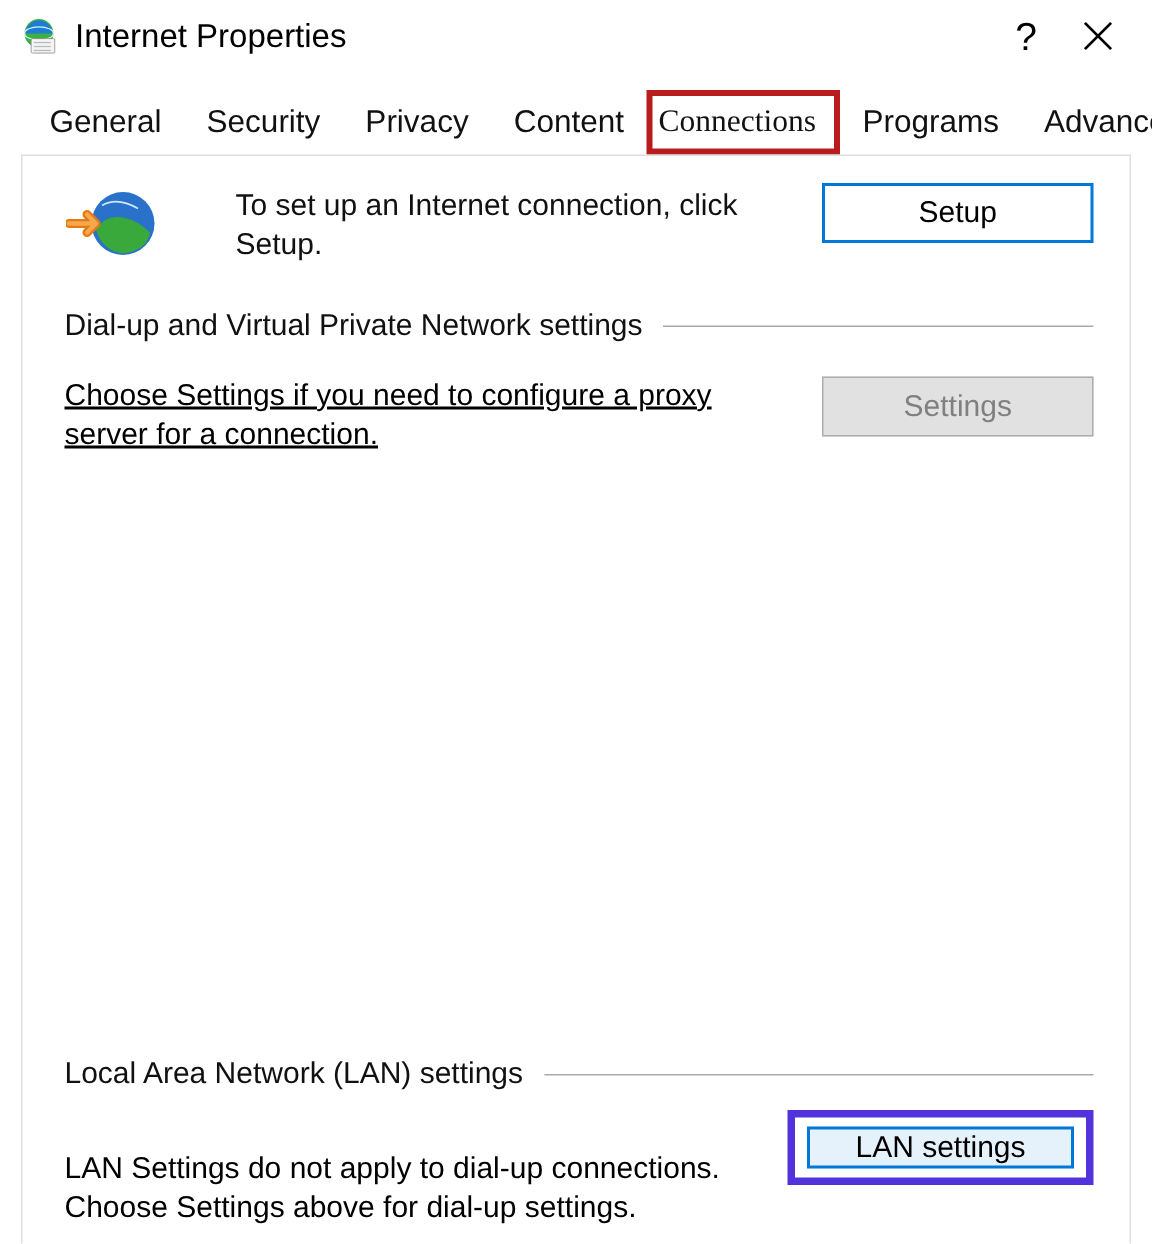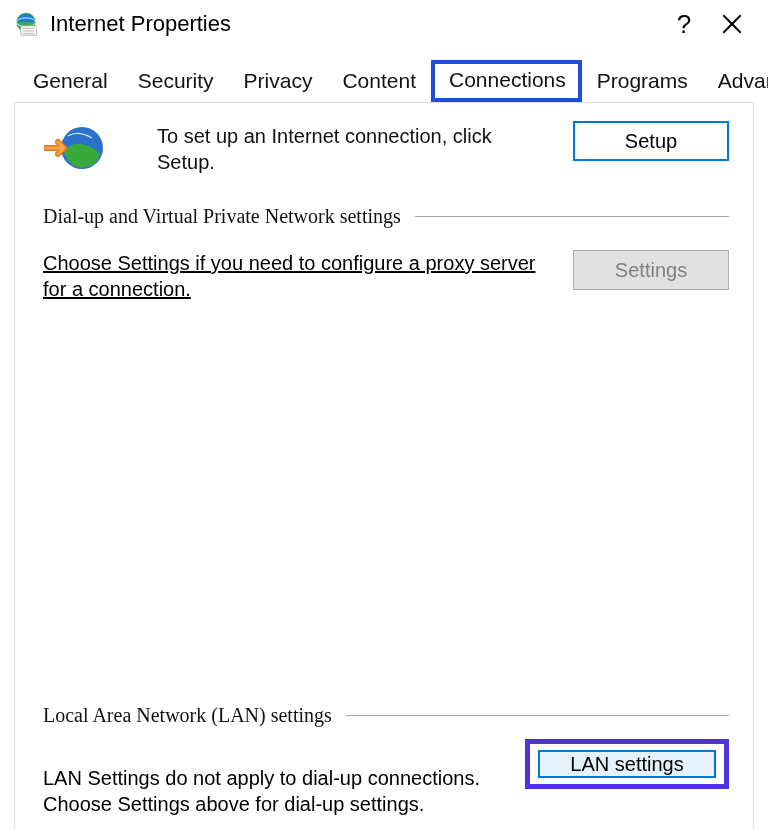--- a/index.html
+++ b/index.html
@@ -30,58 +30,58 @@
       position: relative;
     }
     .tab {
       padding: 6px 14px 8px 14px;
       font-size: 21px;
       color: #111;
       border: 1px solid transparent;
       position: relative;
     }
     .tab-highlight {
-      border: 4px solid #1d4ed8;
-      padding: 4px 12px 6px 14px;
+      border: 4px solid #b91c1c;
+      padding: 4px 12px 6px 4px;
+      font-family: Liberation Serif, serif;
     }
     .content-panel {
       border: 1px solid #ddd;
       margin: 0 14px;
       padding: 18px 24px 8px 28px;
       height: 730px;
       position: relative;
     }
     .setup-row {
       display: flex;
       align-items: flex-start;
       gap: 20px;
       margin-bottom: 28px;
     }
     .setup-icon-wrap { width: 62px; height: 56px; display:flex; align-items:center; justify-content:center; }
     .setup-text { flex: 1; font-size: 20px; line-height: 1.3; color: #111; padding-top: 2px; margin-left: 32px; }
     .btn {
-      width: 156px;
+      width: 181px;
       height: 40px;
       background: #e1e1e1;
       border: 1px solid #adadad;
       font-size: 20px;
       display:flex; align-items:center; justify-content:center;
       cursor: default;
     }
     .btn.focus { background: #fff; border: 2px solid #0078d7; }
     .btn.disabled { color: #808080; }
     .btn.lan { background: #e6f2fb; border: 2px solid #0078d7; width: 178px; height: 28px; }
     .group-header {
       display: flex;
       align-items: center;
       gap: 14px;
       margin-bottom: 12px;
       font-size: 20px;
       color: #111;
-      font-family: Liberation Serif, serif;
     }
     .group-line { flex:1; height:1px; background:#aaa; }
     .dialup-row { display:flex; gap: 18px; align-items: flex-start; margin-bottom: 10px;}
     .listbox {
       width: 462px;
       height: 170px;
       border: 1px solid #888;
       background: #fff;
     }
     .dialup-buttons { display:flex; flex-direction:column; gap: 14px; }

